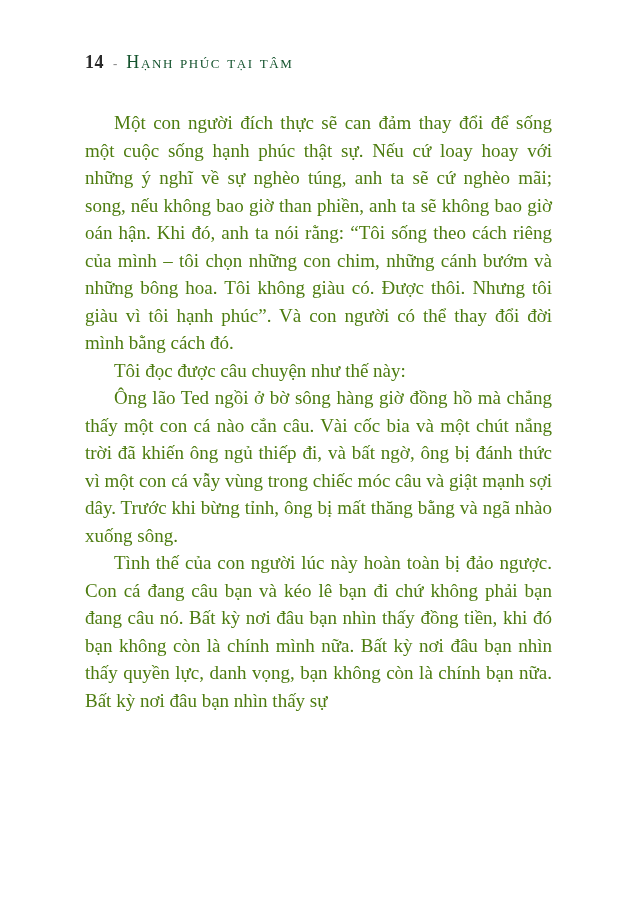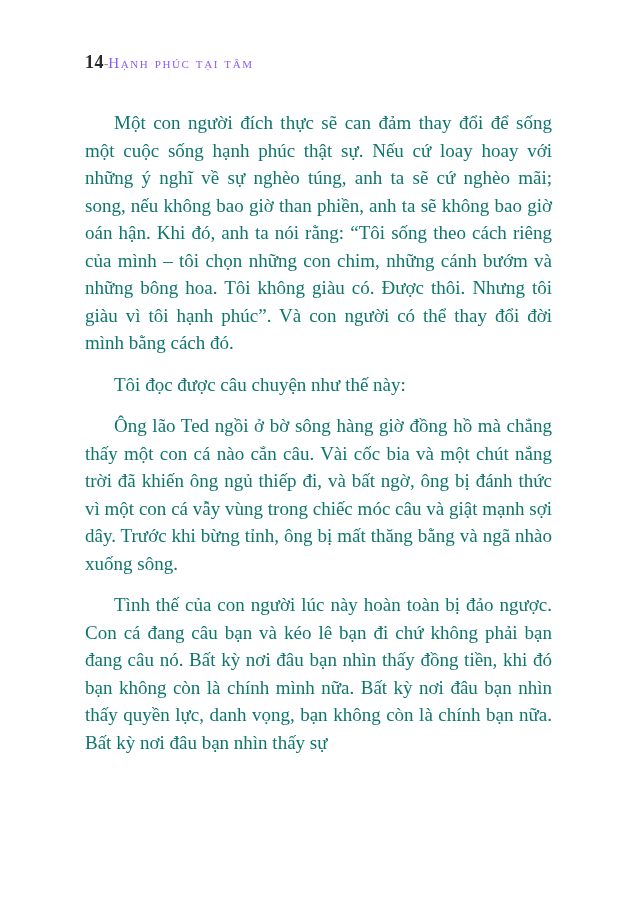--- a/index.html
+++ b/index.html
@@ -14,50 +14,51 @@
     background: #ffffff;
     box-sizing: border-box;
     padding: 52px 84px 0 85px;
     font-family: "Liberation Serif", "DejaVu Serif", serif;
     color: #1c1c1c;
     overflow: hidden;
   }
   .header {
     display: flex;
     align-items: baseline;
+    gap: 9px;
     margin-bottom: 36px;
     user-select: none;
   }
   .page-num {
     font-size: 18px;
     font-weight: bold;
     color: #2a2a2a;
     letter-spacing: 0.5px;
   }
   .header-sep {
     font-size: 13px;
     color: #8d8d8d;
     font-weight: bold;
   }
   .book-title {
     font-variant: small-caps;
-    font-size: 15px;
-    color: #8b5cf6;
+    font-size: 18px;
+    color: #14532d;
     letter-spacing: 1.6px;
   }
   .content p {
     margin: 0;
     font-size: 19px;
     line-height: 27.5px;
     text-align: justify;
     text-indent: 29px;
-    color: #0f766e;
+    color: #4d7c0f;
   }
   .content p + p {
-    margin-top: 14px;
+    margin-top: 0;
   }
   .content p.italic {
   }
 </style>
 </head>
 <body>
 
 <div class="page">
   <div class="header">
     <span class="page-num">14</span>

